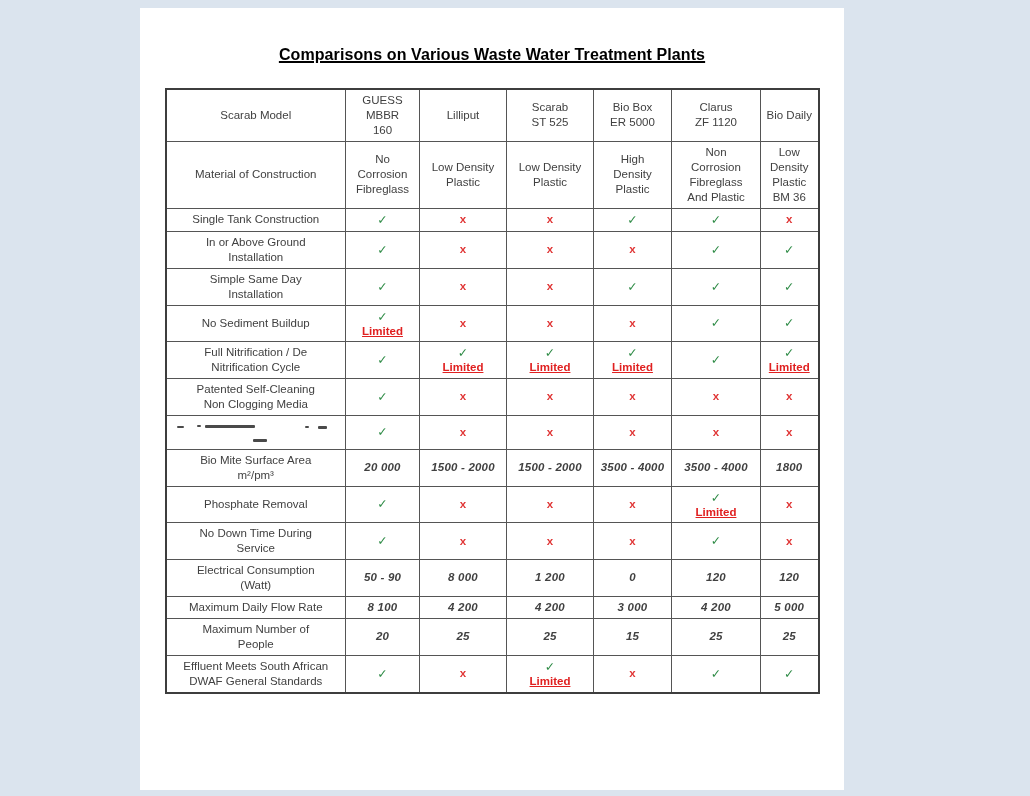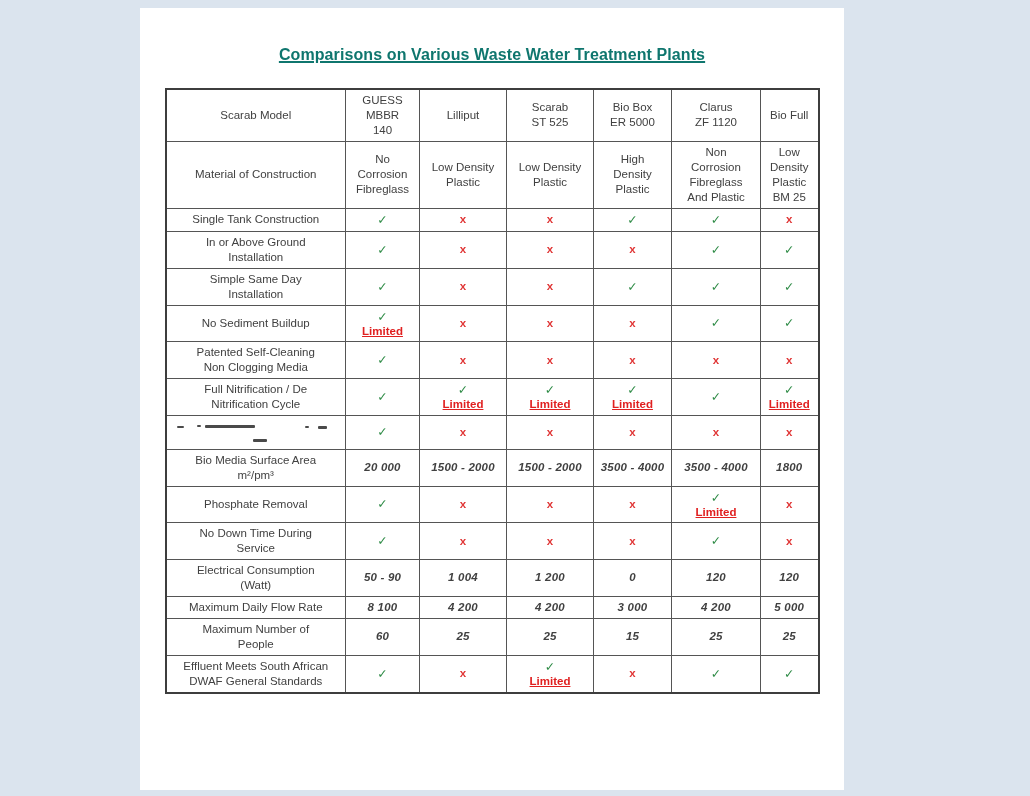--- a/index.html
+++ b/index.html
@@ -9,21 +9,21 @@
     --border:#555555;
     --border-outer:#3d3d3d;
     --check:#2e8b46;
     --cross:#e03636;
     --limited:#e02020;
   }
   *{box-sizing:border-box;}
   body{margin:0;background:var(--canvas-bg);font-family:"Liberation Sans",sans-serif;}
   .canvas{position:relative;width:1030px;height:796px;background:var(--canvas-bg);overflow:hidden;}
   .paper{position:absolute;left:140px;top:8px;width:704px;height:782px;background:var(--paper-bg);}
-  .title{margin:38px 0 0 0;text-align:center;font-size:16px;font-weight:bold;color:#0f766e;
+  .title{margin:38px 0 0 0;text-align:center;font-size:16px;font-weight:bold;color:#000000;
          text-decoration:underline;text-decoration-thickness:1.5px;letter-spacing:.1px;}
   table.cmp{margin:24px auto 0 auto;border-collapse:collapse;table-layout:fixed;width:653px;
             border:2.5px solid var(--border-outer);}
   table.cmp td{border:1.5px solid var(--border);color:var(--ink);text-align:center;
                vertical-align:middle;padding:3px 2px;font-size:11.5px;line-height:1.3;}
   td.lbl{white-space:pre-line;}
   td.head{white-space:pre-line;line-height:1.45;}
   td.num{font-weight:bold;font-size:12px;letter-spacing:.2px;font-style:italic;}
   td.mark .check{color:var(--check);font-size:12.5px;display:inline-block;}
   td.mark .cross{color:var(--cross);font-weight:bold;font-size:11.5px;display:inline-block;}
@@ -52,50 +52,50 @@
         <col style="width:87px">
         <col style="width:78px">
         <col style="width:89px">
         <col style="width:58px">
       </colgroup>
       <tbody id="table-body">
           <tr>
             <td class="lbl">Scarab Model</td>
             <td class="head">GUESS
 MBBR
-140</td>
+160</td>
             <td class="head">Lilliput</td>
             <td class="head">Scarab
 ST 525</td>
             <td class="head">Bio Box
 ER 5000</td>
             <td class="head">Clarus
 ZF 1120</td>
-            <td class="head">Bio Full</td>
+            <td class="head">Bio Daily</td>
           </tr>
           <tr>
             <td class="lbl">Material of Construction</td>
             <td class="head">No
 Corrosion
 Fibreglass</td>
             <td class="head">Low Density
 Plastic</td>
             <td class="head">Low Density
 Plastic</td>
             <td class="head">High
 Density
 Plastic</td>
             <td class="head">Non
 Corrosion
 Fibreglass
 And Plastic</td>
             <td class="head">Low
 Density
 Plastic
-BM 25</td>
+BM 36</td>
           </tr>
           <tr>
             <td class="lbl">Single Tank Construction</td>
             <td class="mark"><span class="check">✓</span></td>
             <td class="mark"><span class="cross">x</span></td>
             <td class="mark"><span class="cross">x</span></td>
             <td class="mark"><span class="check">✓</span></td>
             <td class="mark"><span class="check">✓</span></td>
             <td class="mark"><span class="cross">x</span></td>
           </tr>
@@ -122,57 +122,57 @@
           <tr>
             <td class="lbl">No Sediment Buildup</td>
             <td class="mark"><span class="check">✓</span><span class="note">Limited</span></td>
             <td class="mark"><span class="cross">x</span></td>
             <td class="mark"><span class="cross">x</span></td>
             <td class="mark"><span class="cross">x</span></td>
             <td class="mark"><span class="check">✓</span></td>
             <td class="mark"><span class="check">✓</span></td>
           </tr>
           <tr>
+            <td class="lbl">Full Nitrification / De
+Nitrification Cycle</td>
+            <td class="mark"><span class="check">✓</span></td>
+            <td class="mark"><span class="check">✓</span><span class="note">Limited</span></td>
+            <td class="mark"><span class="check">✓</span><span class="note">Limited</span></td>
+            <td class="mark"><span class="check">✓</span><span class="note">Limited</span></td>
+            <td class="mark"><span class="check">✓</span></td>
+            <td class="mark"><span class="check">✓</span><span class="note">Limited</span></td>
+          </tr>
+          <tr>
             <td class="lbl">Patented Self-Cleaning
 Non Clogging Media</td>
             <td class="mark"><span class="check">✓</span></td>
             <td class="mark"><span class="cross">x</span></td>
             <td class="mark"><span class="cross">x</span></td>
             <td class="mark"><span class="cross">x</span></td>
             <td class="mark"><span class="cross">x</span></td>
             <td class="mark"><span class="cross">x</span></td>
-          </tr>
-          <tr>
-            <td class="lbl">Full Nitrification / De
-Nitrification Cycle</td>
-            <td class="mark"><span class="check">✓</span></td>
-            <td class="mark"><span class="check">✓</span><span class="note">Limited</span></td>
-            <td class="mark"><span class="check">✓</span><span class="note">Limited</span></td>
-            <td class="mark"><span class="check">✓</span><span class="note">Limited</span></td>
-            <td class="mark"><span class="check">✓</span></td>
-            <td class="mark"><span class="check">✓</span><span class="note">Limited</span></td>
           </tr>
           <tr>
             <td class="illegible">
               <span class="sm s1"></span>
               <span class="sm s2"></span>
               <span class="sm s3"></span>
               <span class="sm s4"></span>
               <span class="sm s5"></span>
               <span class="sm s6"></span>
             </td>
             <td class="mark"><span class="check">✓</span></td>
             <td class="mark"><span class="cross">x</span></td>
             <td class="mark"><span class="cross">x</span></td>
             <td class="mark"><span class="cross">x</span></td>
             <td class="mark"><span class="cross">x</span></td>
             <td class="mark"><span class="cross">x</span></td>
           </tr>
           <tr>
-            <td class="lbl">Bio Media Surface Area
+            <td class="lbl">Bio Mite Surface Area
 m²/pm³</td>
             <td class="num">20 000</td>
             <td class="num">1500 - 2000</td>
             <td class="num">1500 - 2000</td>
             <td class="num">3500 - 4000</td>
             <td class="num">3500 - 4000</td>
             <td class="num">1800</td>
           </tr>
           <tr>
             <td class="lbl">Phosphate Removal</td>
@@ -190,39 +190,39 @@
             <td class="mark"><span class="cross">x</span></td>
             <td class="mark"><span class="cross">x</span></td>
             <td class="mark"><span class="cross">x</span></td>
             <td class="mark"><span class="check">✓</span></td>
             <td class="mark"><span class="cross">x</span></td>
           </tr>
           <tr>
             <td class="lbl">Electrical Consumption
 (Watt)</td>
             <td class="num">50 - 90</td>
-            <td class="num">1 004</td>
+            <td class="num">8 000</td>
             <td class="num">1 200</td>
             <td class="num">0</td>
             <td class="num">120</td>
             <td class="num">120</td>
           </tr>
           <tr>
             <td class="lbl">Maximum Daily Flow Rate</td>
             <td class="num">8 100</td>
             <td class="num">4 200</td>
             <td class="num">4 200</td>
             <td class="num">3 000</td>
             <td class="num">4 200</td>
             <td class="num">5 000</td>
           </tr>
           <tr>
             <td class="lbl">Maximum Number of
 People</td>
-            <td class="num">60</td>
+            <td class="num">20</td>
             <td class="num">25</td>
             <td class="num">25</td>
             <td class="num">15</td>
             <td class="num">25</td>
             <td class="num">25</td>
           </tr>
           <tr>
             <td class="lbl">Effluent Meets South African
 DWAF General Standards</td>
             <td class="mark"><span class="check">✓</span></td>

